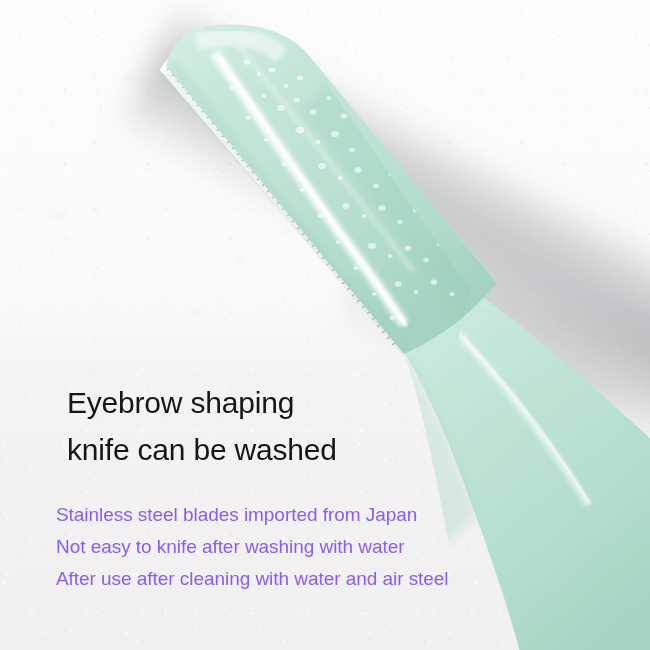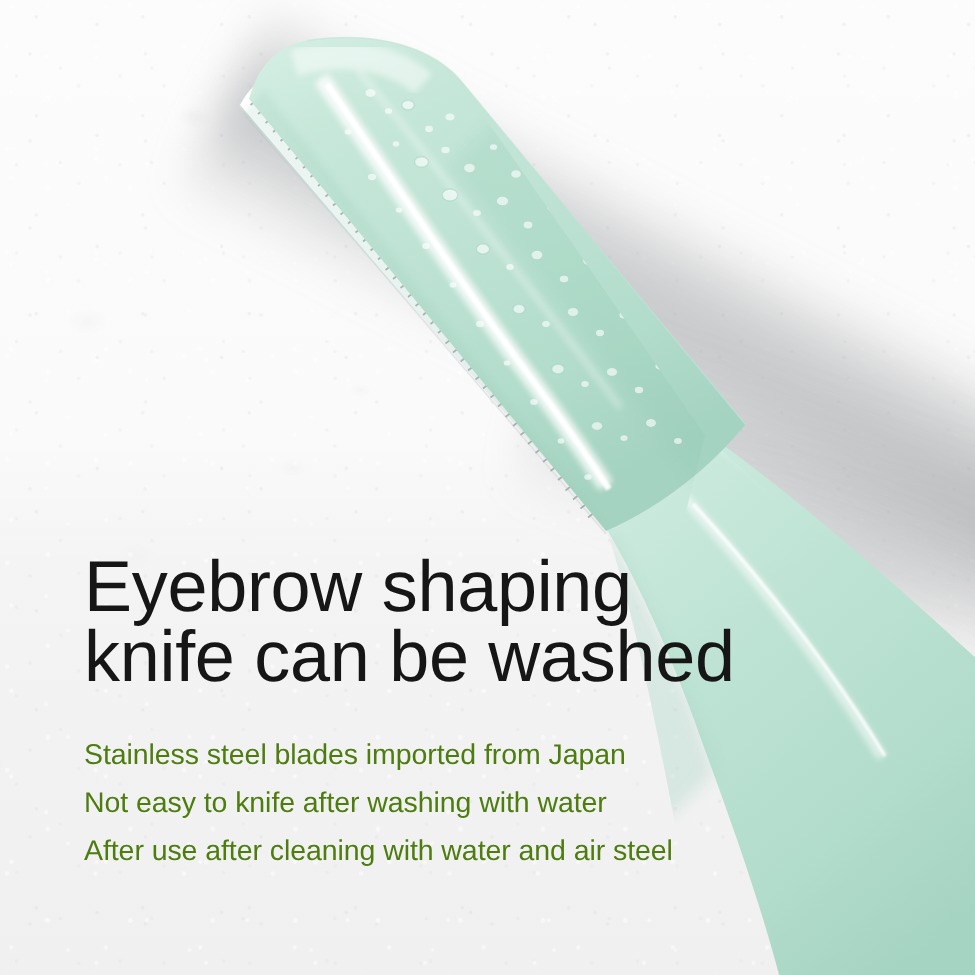--- a/index.html
+++ b/index.html
@@ -103,34 +103,34 @@
   .product svg{position:absolute;left:0;top:0;}
 
   
   .text-block{
     position:absolute;
     left:56px;top:368px;
     width:560px;
   }
   .headline{
     color:#161616;
-    font-size:48px;
+    font-size:30px;
     line-height:47px;
     font-weight:400;
     letter-spacing:-.2px;
     white-space:pre-line;
-    margin:0;
+    margin:11px;
   }
   .sublist{
     margin:26px 0 0 0;
     padding:0;
     list-style:none;
   }
   .sublist li{
-    color:#4d7c0f;
+    color:#8b5cf6;
     font-size:19px;
     line-height:32px;
     font-weight:400;
     letter-spacing:-.05px;
   }
 </style>
 </head>
 <body>
 
 <div id="stage">

